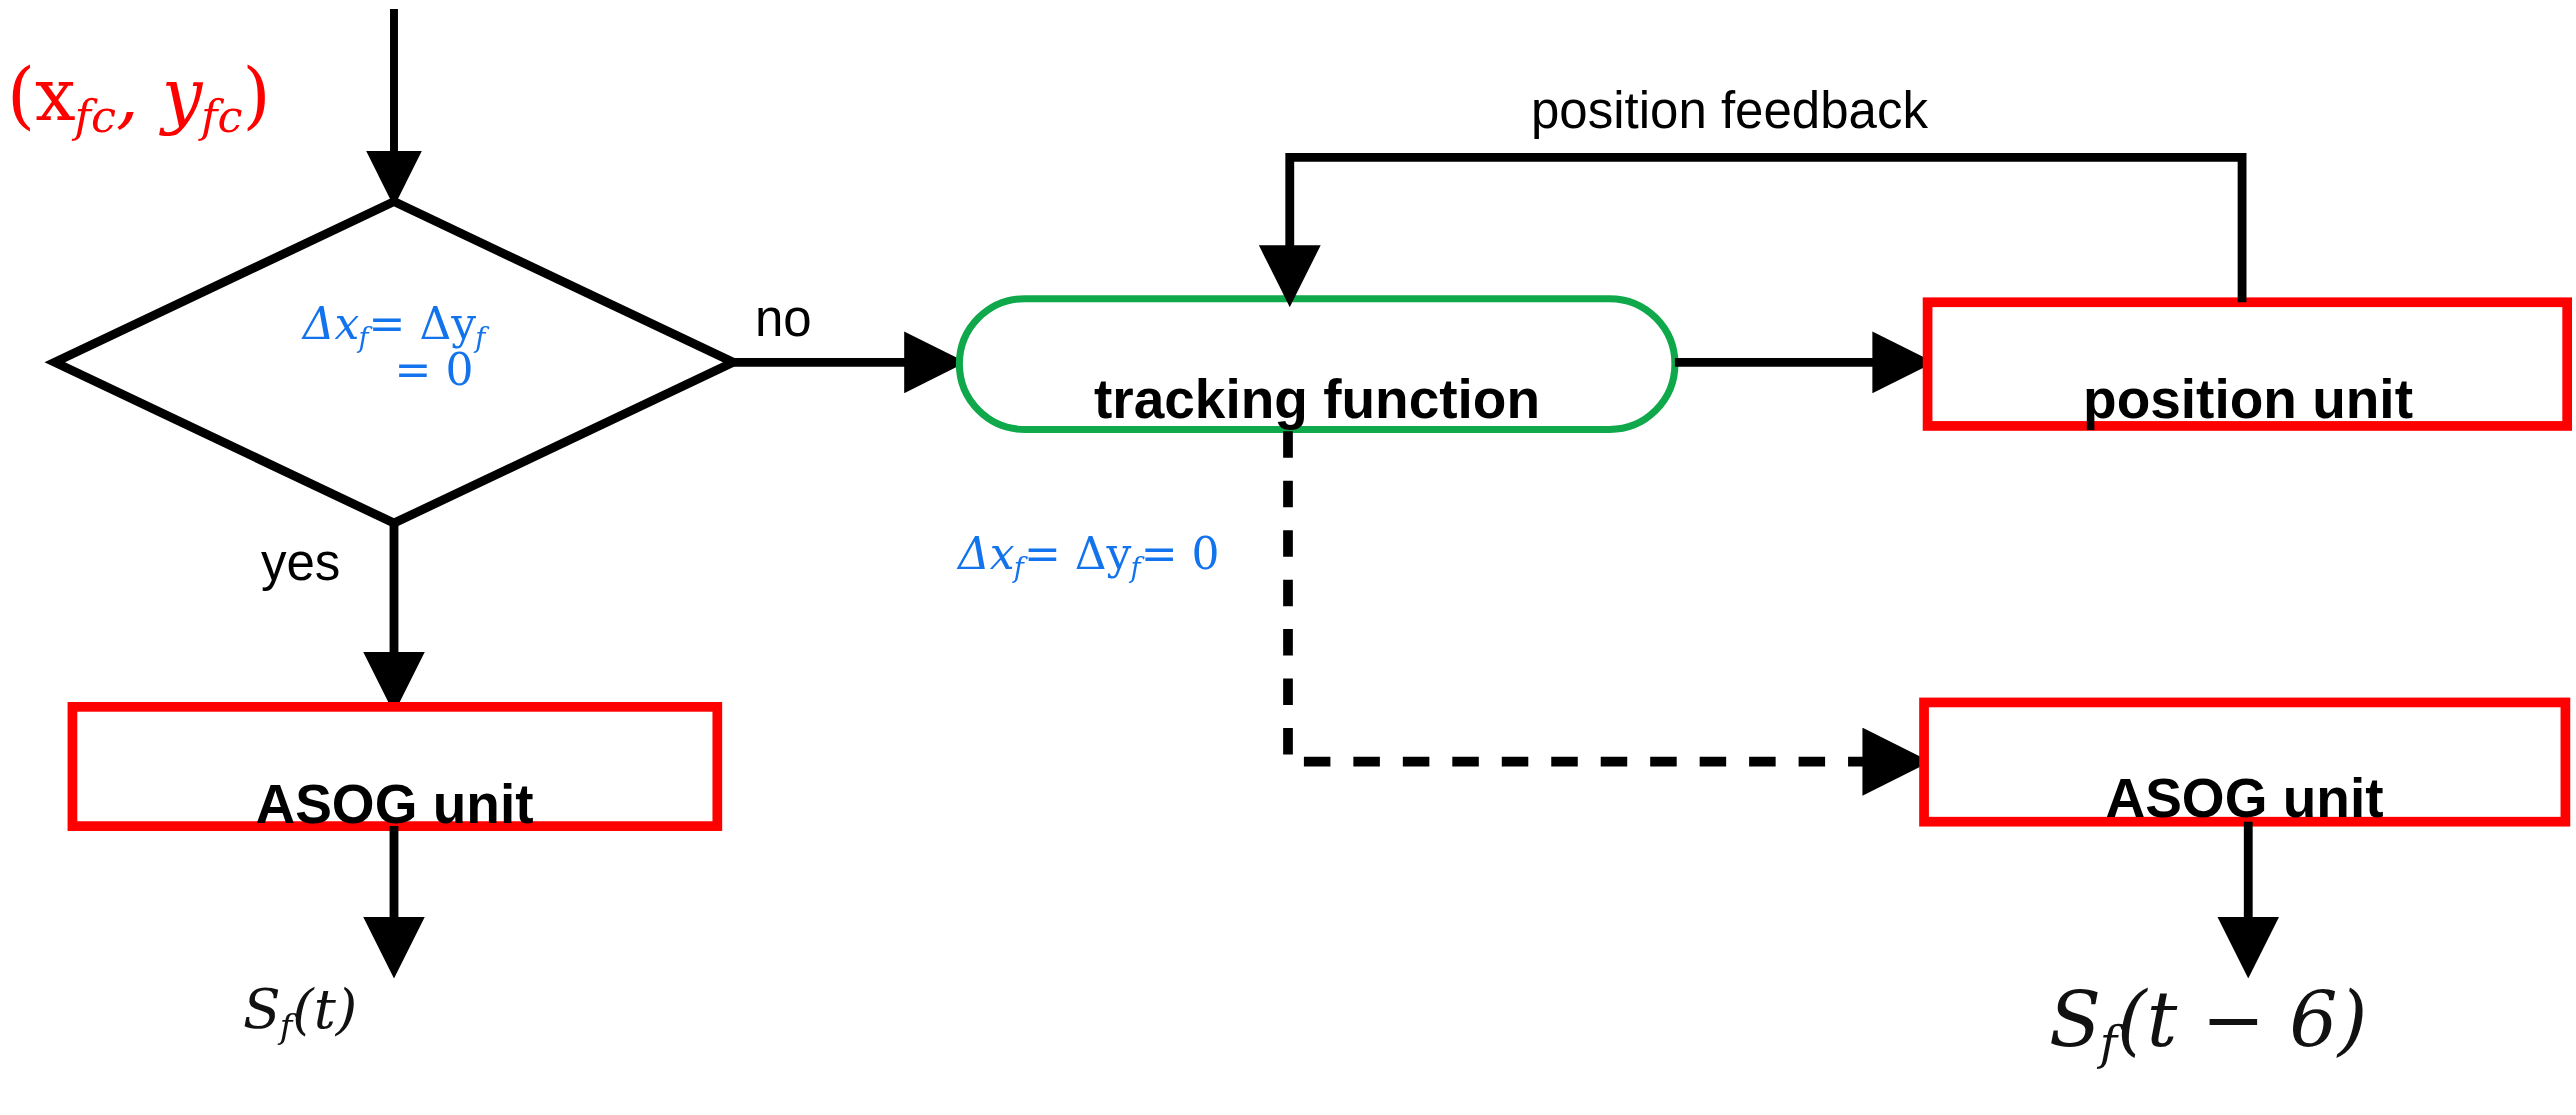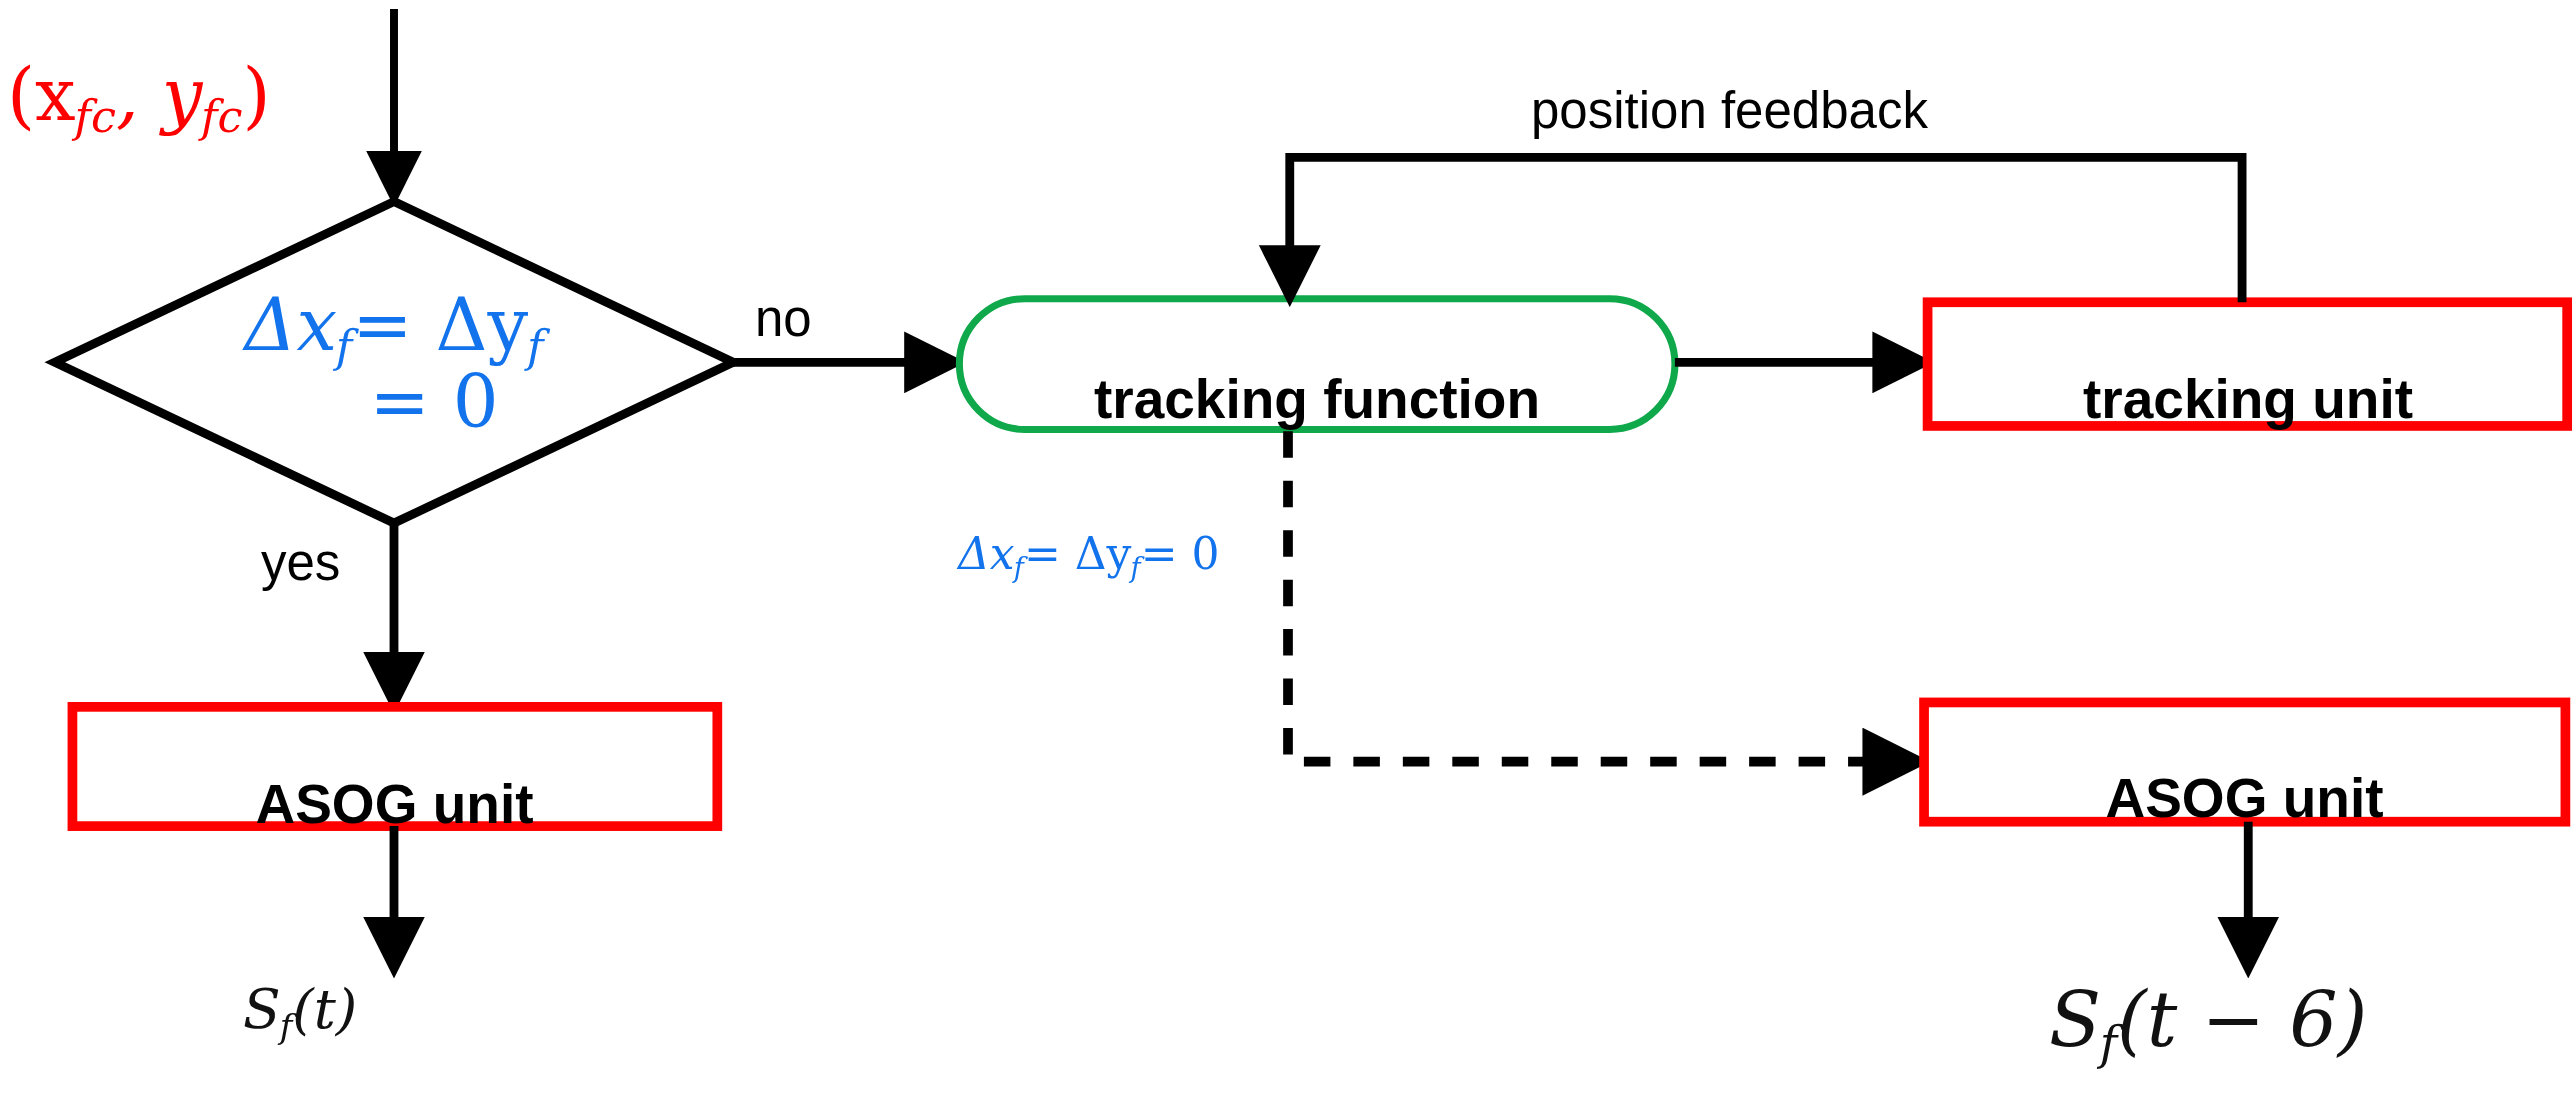--- a/index.html
+++ b/index.html
@@ -109,36 +109,36 @@
 
     <rect x="2178" y="795" width="726" height="135" fill="#ffffff" stroke="#ff0000" stroke-width="11"></rect>
 
     <line x1="2545" y1="930" x2="2545" y2="1090" stroke="#000000" stroke-width="10" marker-end="url(#arrow)"></line>
   </svg>
 
   <div class="lbl math math-red" style="left:7px; top:10.6px; font-size:72px;margin-top:48px;">
     <span class="paren">(x</span><sub>fc</sub><span>, y</span><sub>fc</sub><span class="paren">)</span>
   </div>
 
-  <div class="diamond-eq math math-blue" style="left:129px; top:292px; width:530px; font-size:72px;">
+  <div class="diamond-eq math math-blue" style="left:129px; top:304px; width:530px; font-size:44px;">
     <span class="l1">
       <span>Δx</span><sub>f</sub><span class="op">= Δy</span><sub>f</sub>
     </span>
     <span class="l2 op">= 0</span>
   </div>
 
   <div class="lbl edge-label" style="left:261px; top:537px;">yes</div>
 
   <div class="lbl edge-label" style="left:755px; top:293px;">no</div>
 
   <div class="lbl node-label" style="left:72px; top:739px; width:645px; text-align:center;">ASOG unit</div>
 
   <div class="lbl node-label" style="left:959px; top:334px; width:716px; text-align:center;">tracking function</div>
 
-  <div class="lbl node-label" style="left:1928px; top:334px; width:640px; text-align:center;">tracking unit</div>
+  <div class="lbl node-label" style="left:1928px; top:334px; width:640px; text-align:center;">position unit</div>
 
   <div class="lbl node-label" style="left:1924px; top:733px; width:641px; text-align:center;">ASOG unit</div>
 
   <div class="lbl edge-label" style="left:1531px; top:85px;">position feedback</div>
 
 
   <div class="lbl math math-blue" style="left:958px; top:532px; font-size:44px;">
     <span>Δx</span><sub>f</sub><span class="op">= Δy</span><sub>f</sub><span class="op">= 0</span>
   </div>
 

